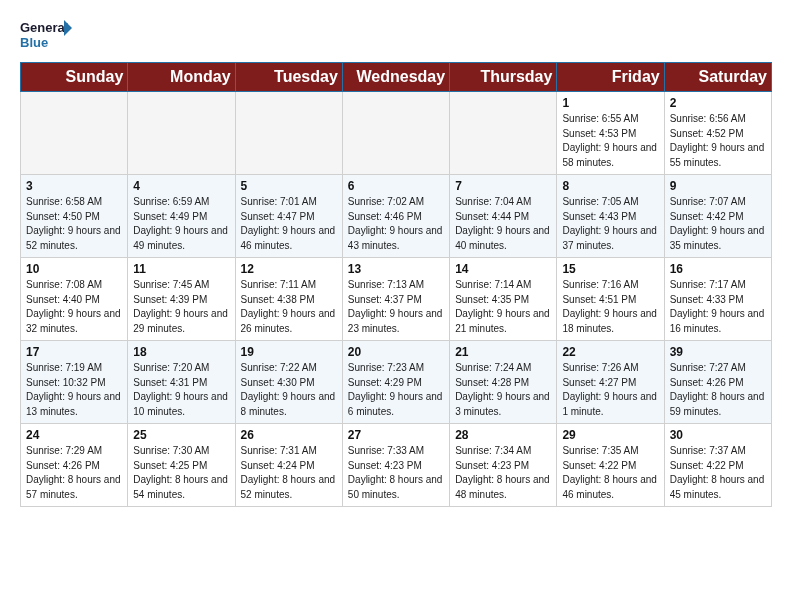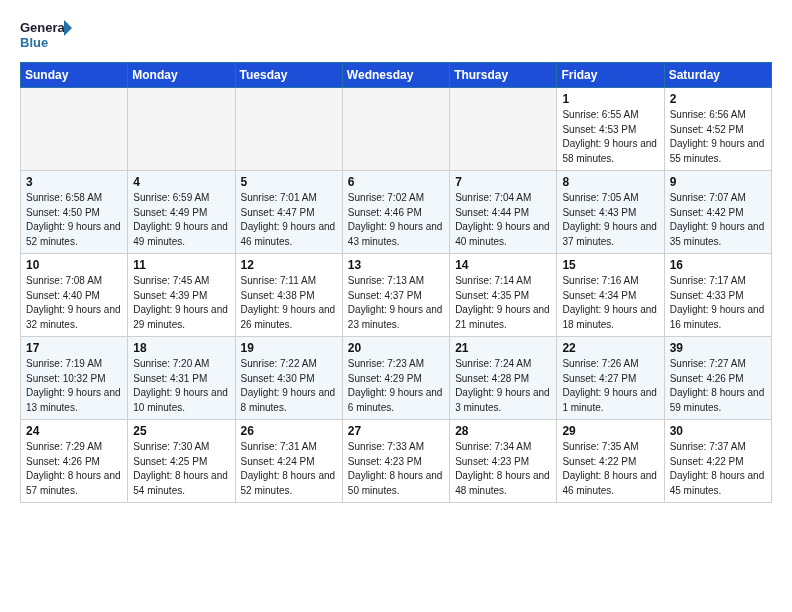--- a/index.html
+++ b/index.html
@@ -40,26 +40,26 @@
       font-size: 14px;
       color: #444;
       margin-top: 2px;
     }
     .calendar {
       width: 100%;
       border-collapse: collapse;
       table-layout: fixed;
     }
     .calendar th {
-      background: #1d4ed8;
+      background: #7f1d1d;
       color: #fff;
-      font-size: 12px;
+      font-size: 16px;
       font-weight: bold;
       padding: 5px 4px;
-      text-align: left;
+      text-align: right;
       border: 1px solid #2471a8;
     }
     .calendar td {
       vertical-align: top;
       border: 1px solid #d0d0d0;
       padding: 4px 5px;
       font-size: 9.5px;
       color: #222;
       height: 80px;
       background: #fff;
@@ -221,21 +221,21 @@
           <td>
             <span class="day-num">14</span>
             <div class="day-info">Sunrise: 7:14 AM
 Sunset: 4:35 PM
 Daylight: 9 hours
 and 21 minutes.</div>
           </td>
           <td>
             <span class="day-num">15</span>
             <div class="day-info">Sunrise: 7:16 AM
-Sunset: 4:34 PM
+Sunset: 4:51 PM
 Daylight: 9 hours
 and 18 minutes.</div>
           </td>
           <td>
             <span class="day-num">16</span>
             <div class="day-info">Sunrise: 7:17 AM
 Sunset: 4:33 PM
 Daylight: 9 hours
 and 16 minutes.</div>
           </td>

